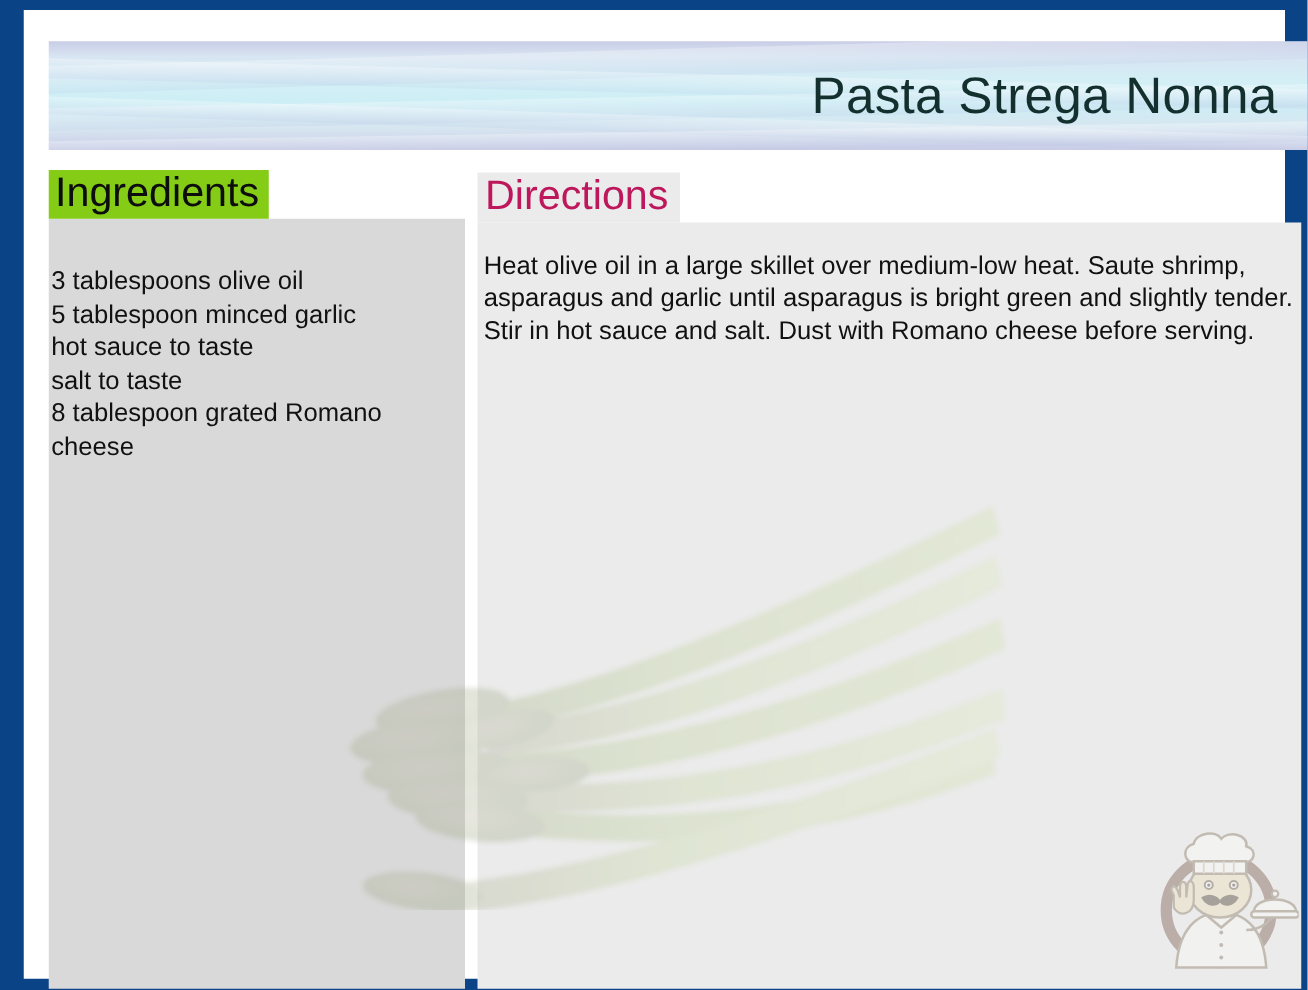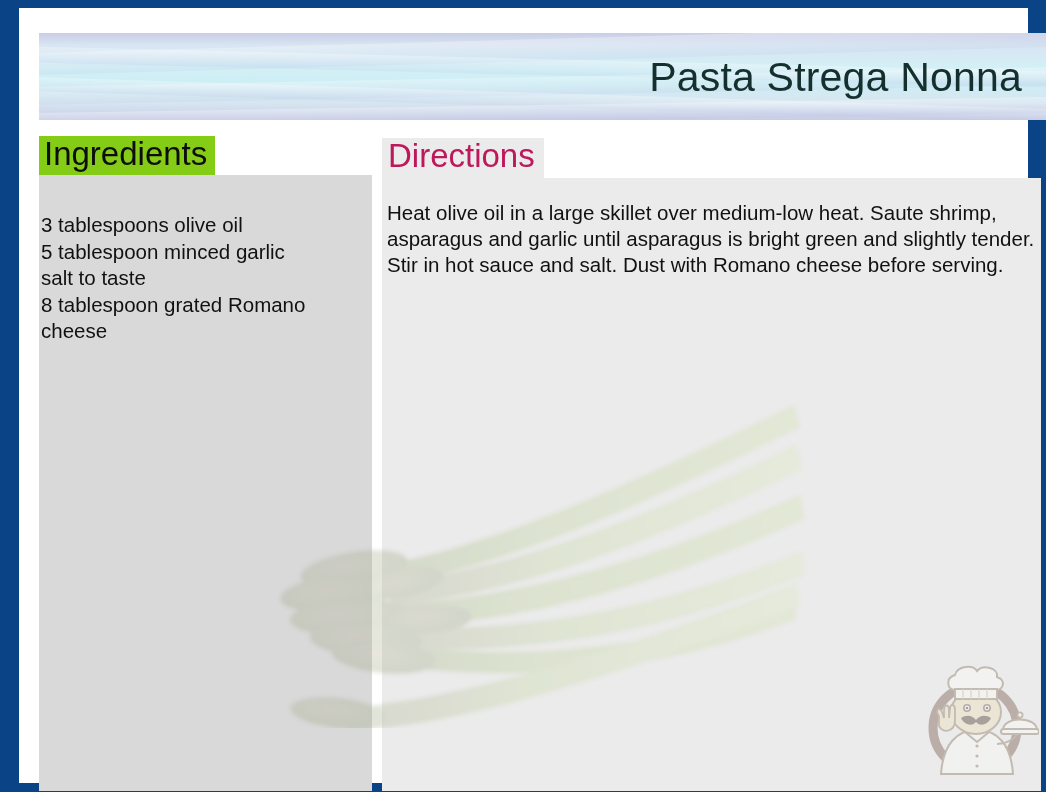--- a/index.html
+++ b/index.html
@@ -115,20 +115,21 @@
       <div id="banner-title">Pasta Strega Nonna</div>
     </div>
 
     <div id="ing-panel"></div>
     <div id="ing-tab">
       <div class="tab-label">Ingredients</div>
     </div>
     <div id="ing-list">
       <div class="li">3 tablespoons olive oil</div>
       <div class="li">5 tablespoon minced garlic</div>
+      <div class="li">hot sauce to taste</div>
       <div class="li">salt to taste</div>
       <div class="li">8 tablespoon grated Romano cheese</div>
     </div>
 
     <div id="dir-panel"></div>
     <div id="dir-tab">
       <div class="tab-label">Directions</div>
     </div>
     <div id="dir-text">Heat olive oil in a large skillet over medium-low heat.  Saute shrimp, asparagus and garlic until asparagus is bright green and slightly tender.  Stir in hot sauce and salt.  Dust with Romano cheese before serving.</div>
 

